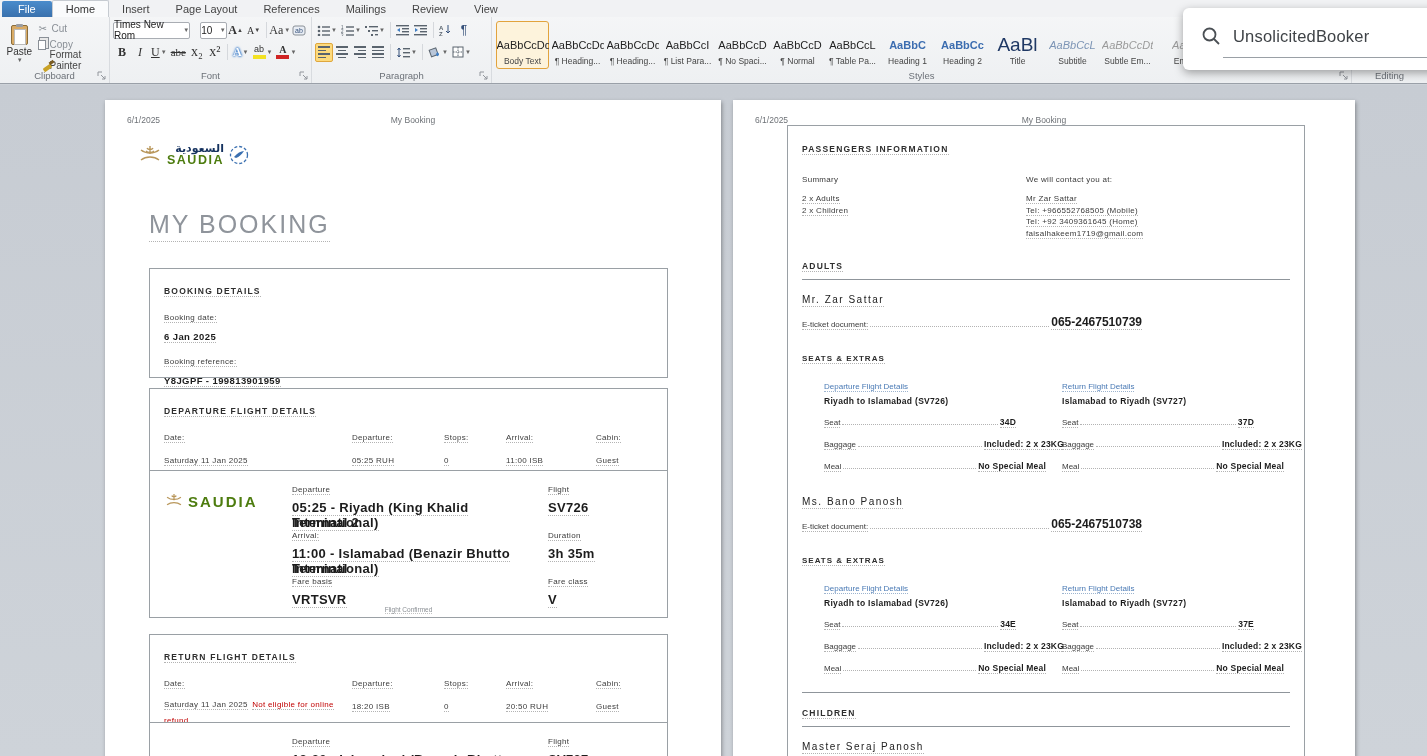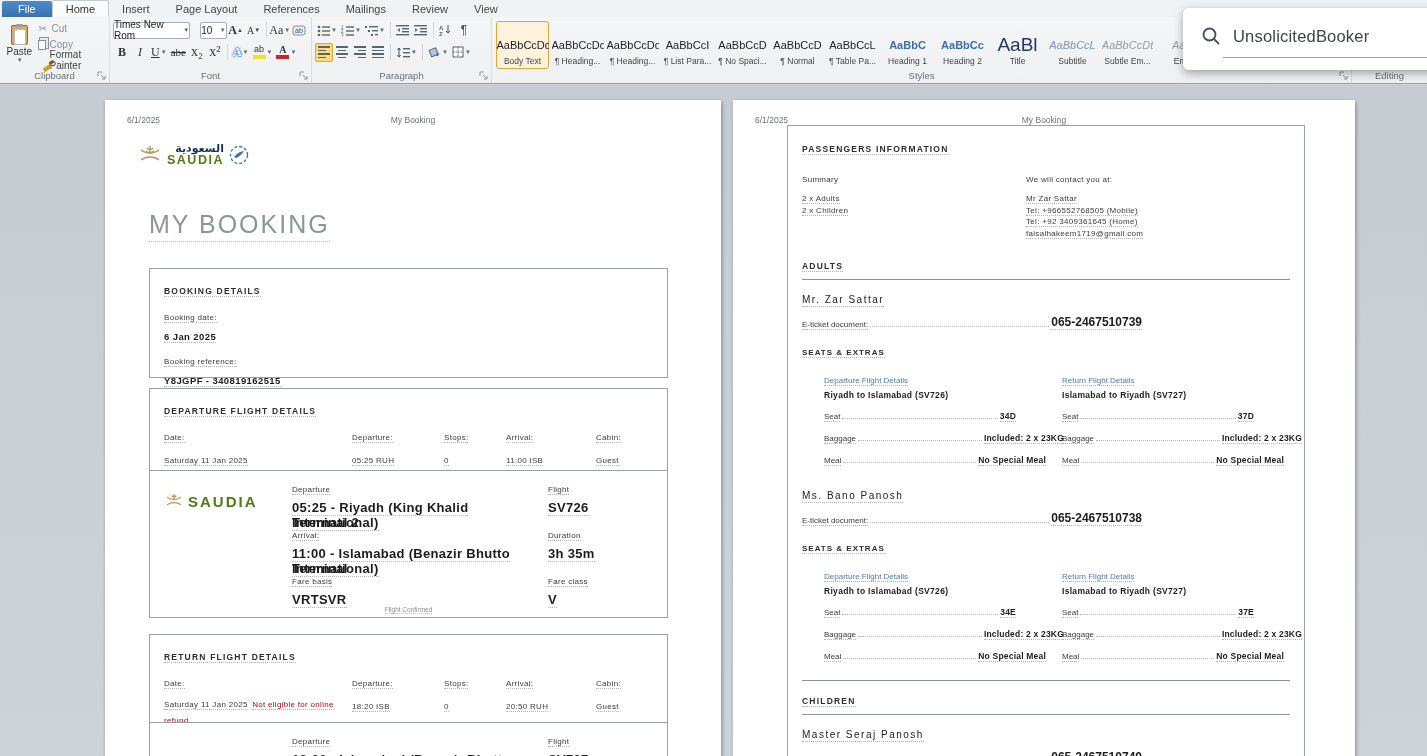--- a/index.html
+++ b/index.html
@@ -111,21 +111,21 @@
   .p2h { font-size:8.5px; font-weight:bold; color:#2e2e2e; letter-spacing:1.2px; }
   .p2row { display:flex; }
   .p2row .c1 { width:224px; }
   .p2line { font-size:8px; color:#3a3a3a; letter-spacing:.3px; line-height:11.5px; }
   .p2line .t { border-bottom:1px dotted #b3b3b3; }
   .hr { border:none; border-top:1px solid #8f959b; margin:6px 0 0 0; }
   .pname { font-size:10px; color:#222; letter-spacing:1.5px; margin-top:14px; display:inline-block; border-bottom:1px dotted #b3b3b3; padding-bottom:1px; }
   .eticket { display:flex; width:340px; margin-top:8px; align-items:flex-end; }
   .eticket .lbl { font-size:8px; color:#3a3a3a; border-bottom:1px dotted #b3b3b3; }
   .eticket .val { font-size:12px; color:#1c1c1c; font-weight:bold; border-bottom:1px dotted #b3b3b3; }
-  .seats-h { font-size:8px; font-weight:bold; color:#2e2e2e; letter-spacing:1px; margin-top:18px; display:inline-block; border-bottom:1px dotted #b3b3b3; }
+  .seats-h { font-size:8px; font-weight:bold; color:#2e2e2e; letter-spacing:1px; margin-top:24px; display:inline-block; border-bottom:1px dotted #b3b3b3; }
   .seatcols { display:flex; margin-top:10px; padding-left:22px; }
   .seatcol { width:238px; }
   .flink { font-size:8px; color:#4a7ab5; border-bottom:1px dotted #9db4cf; display:inline-block; }
   .froute { font-size:8.5px; color:#1c1c1c; font-weight:bold; margin-top:3px; letter-spacing:.3px; }
   .srow { display:flex; width:192px; margin-top:9px; align-items:flex-end; }
   .srow .lbl { font-size:8px; color:#3a3a3a; border-bottom:1px dotted #b3b3b3; }
   .srow .val { font-size:8.5px; color:#1c1c1c; font-weight:bold; border-bottom:1px dotted #b3b3b3; letter-spacing:.2px; }
 </style>
 </head>
 <body>
@@ -506,21 +506,21 @@
       </svg>
     </div>
 
     <div class="doc-title">MY BOOKING</div>
 
     <div class="dbox" style="top:168px;height:110px">
       <span class="bhead du">BOOKING  DETAILS</span>
       <div style="margin-top:8px"><span class="slabel du">Booking date:</span></div>
       <div style="margin-top:2px"><span class="sval du">6  Jan  2025</span></div>
       <div style="margin-top:6px"><span class="slabel du">Booking reference:</span></div>
-      <div style="margin-top:2px"><span class="sval du">Y8JGPF  -  340819162515</span></div>
+      <div style="margin-top:2px"><span class="sval du">Y8JGPF  -  199813901959</span></div>
       <div style="margin-top:7px"><span class="slabel du">Payment status:</span> <span class="slabel green du">PAID</span></div>
     </div>
 
     <div class="dbox" style="top:288px;height:83px">
       <span class="bhead du">DEPARTURE  FLIGHT  DETAILS</span>
       <div class="fcols">
         <div class="fcell" style="width:188px">
           <span><span class="slabel du">Date:</span></span>
           <span><span class="slabel du">Saturday  11 Jan 2025</span></span>
           <span><span class="slabel red du">Not eligible for online refund</span></span>

